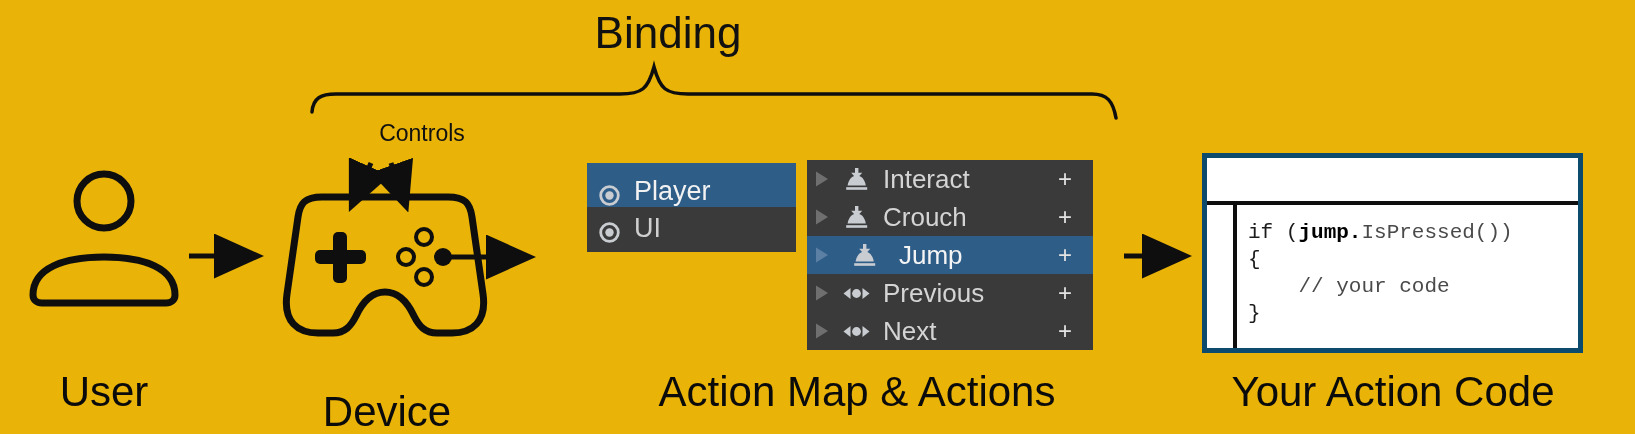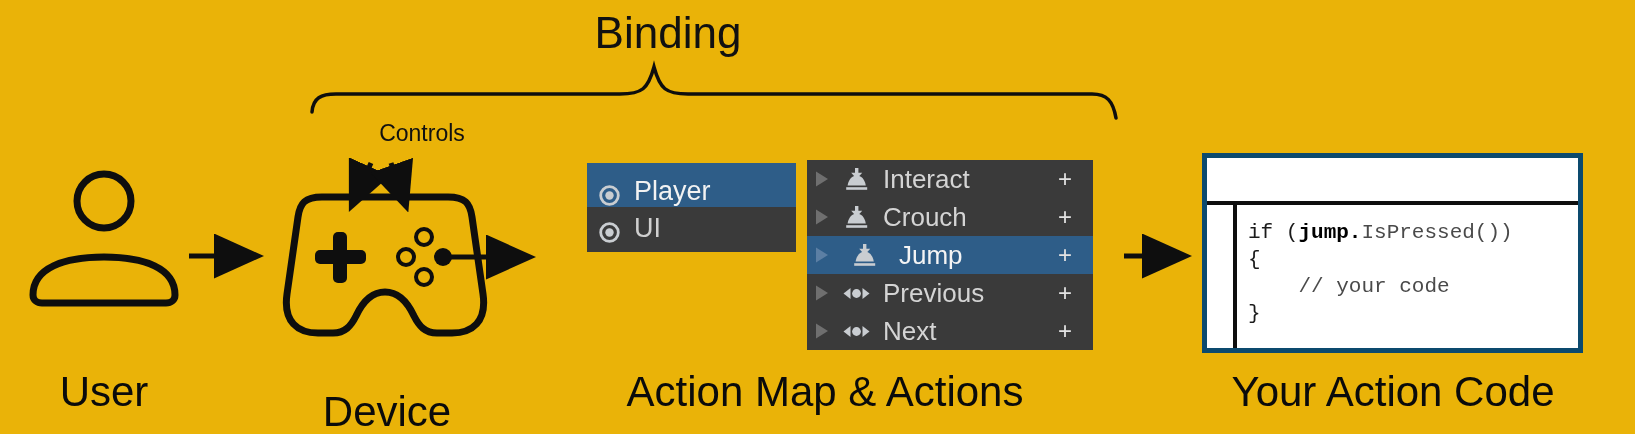--- a/index.html
+++ b/index.html
@@ -199,15 +199,15 @@
         <div class="code-line"><span>if (</span><span class="tok-var">jump.</span><span class="tok-soft">IsPressed())</span></div>
         <div class="code-line">{</div>
         <div class="code-line tok-soft">    // your code</div>
         <div class="code-line">}</div>
       </div>
     </div>
   </div>
 
   <div class="abs big-label" style="left:104px;top:368px;">User</div>
   <div class="abs big-label" style="left:381px;top:388px;margin-left:6px;">Device</div>
-  <div class="abs big-label" style="left:825px;top:368px;">Action Map &amp; Actions</div>
+  <div class="abs big-label" style="left:857px;top:368px;">Action Map &amp; Actions</div>
   <div class="abs big-label" style="left:1393px;top:368px;">Your Action Code</div>
 </div>
 
 </body></html>

